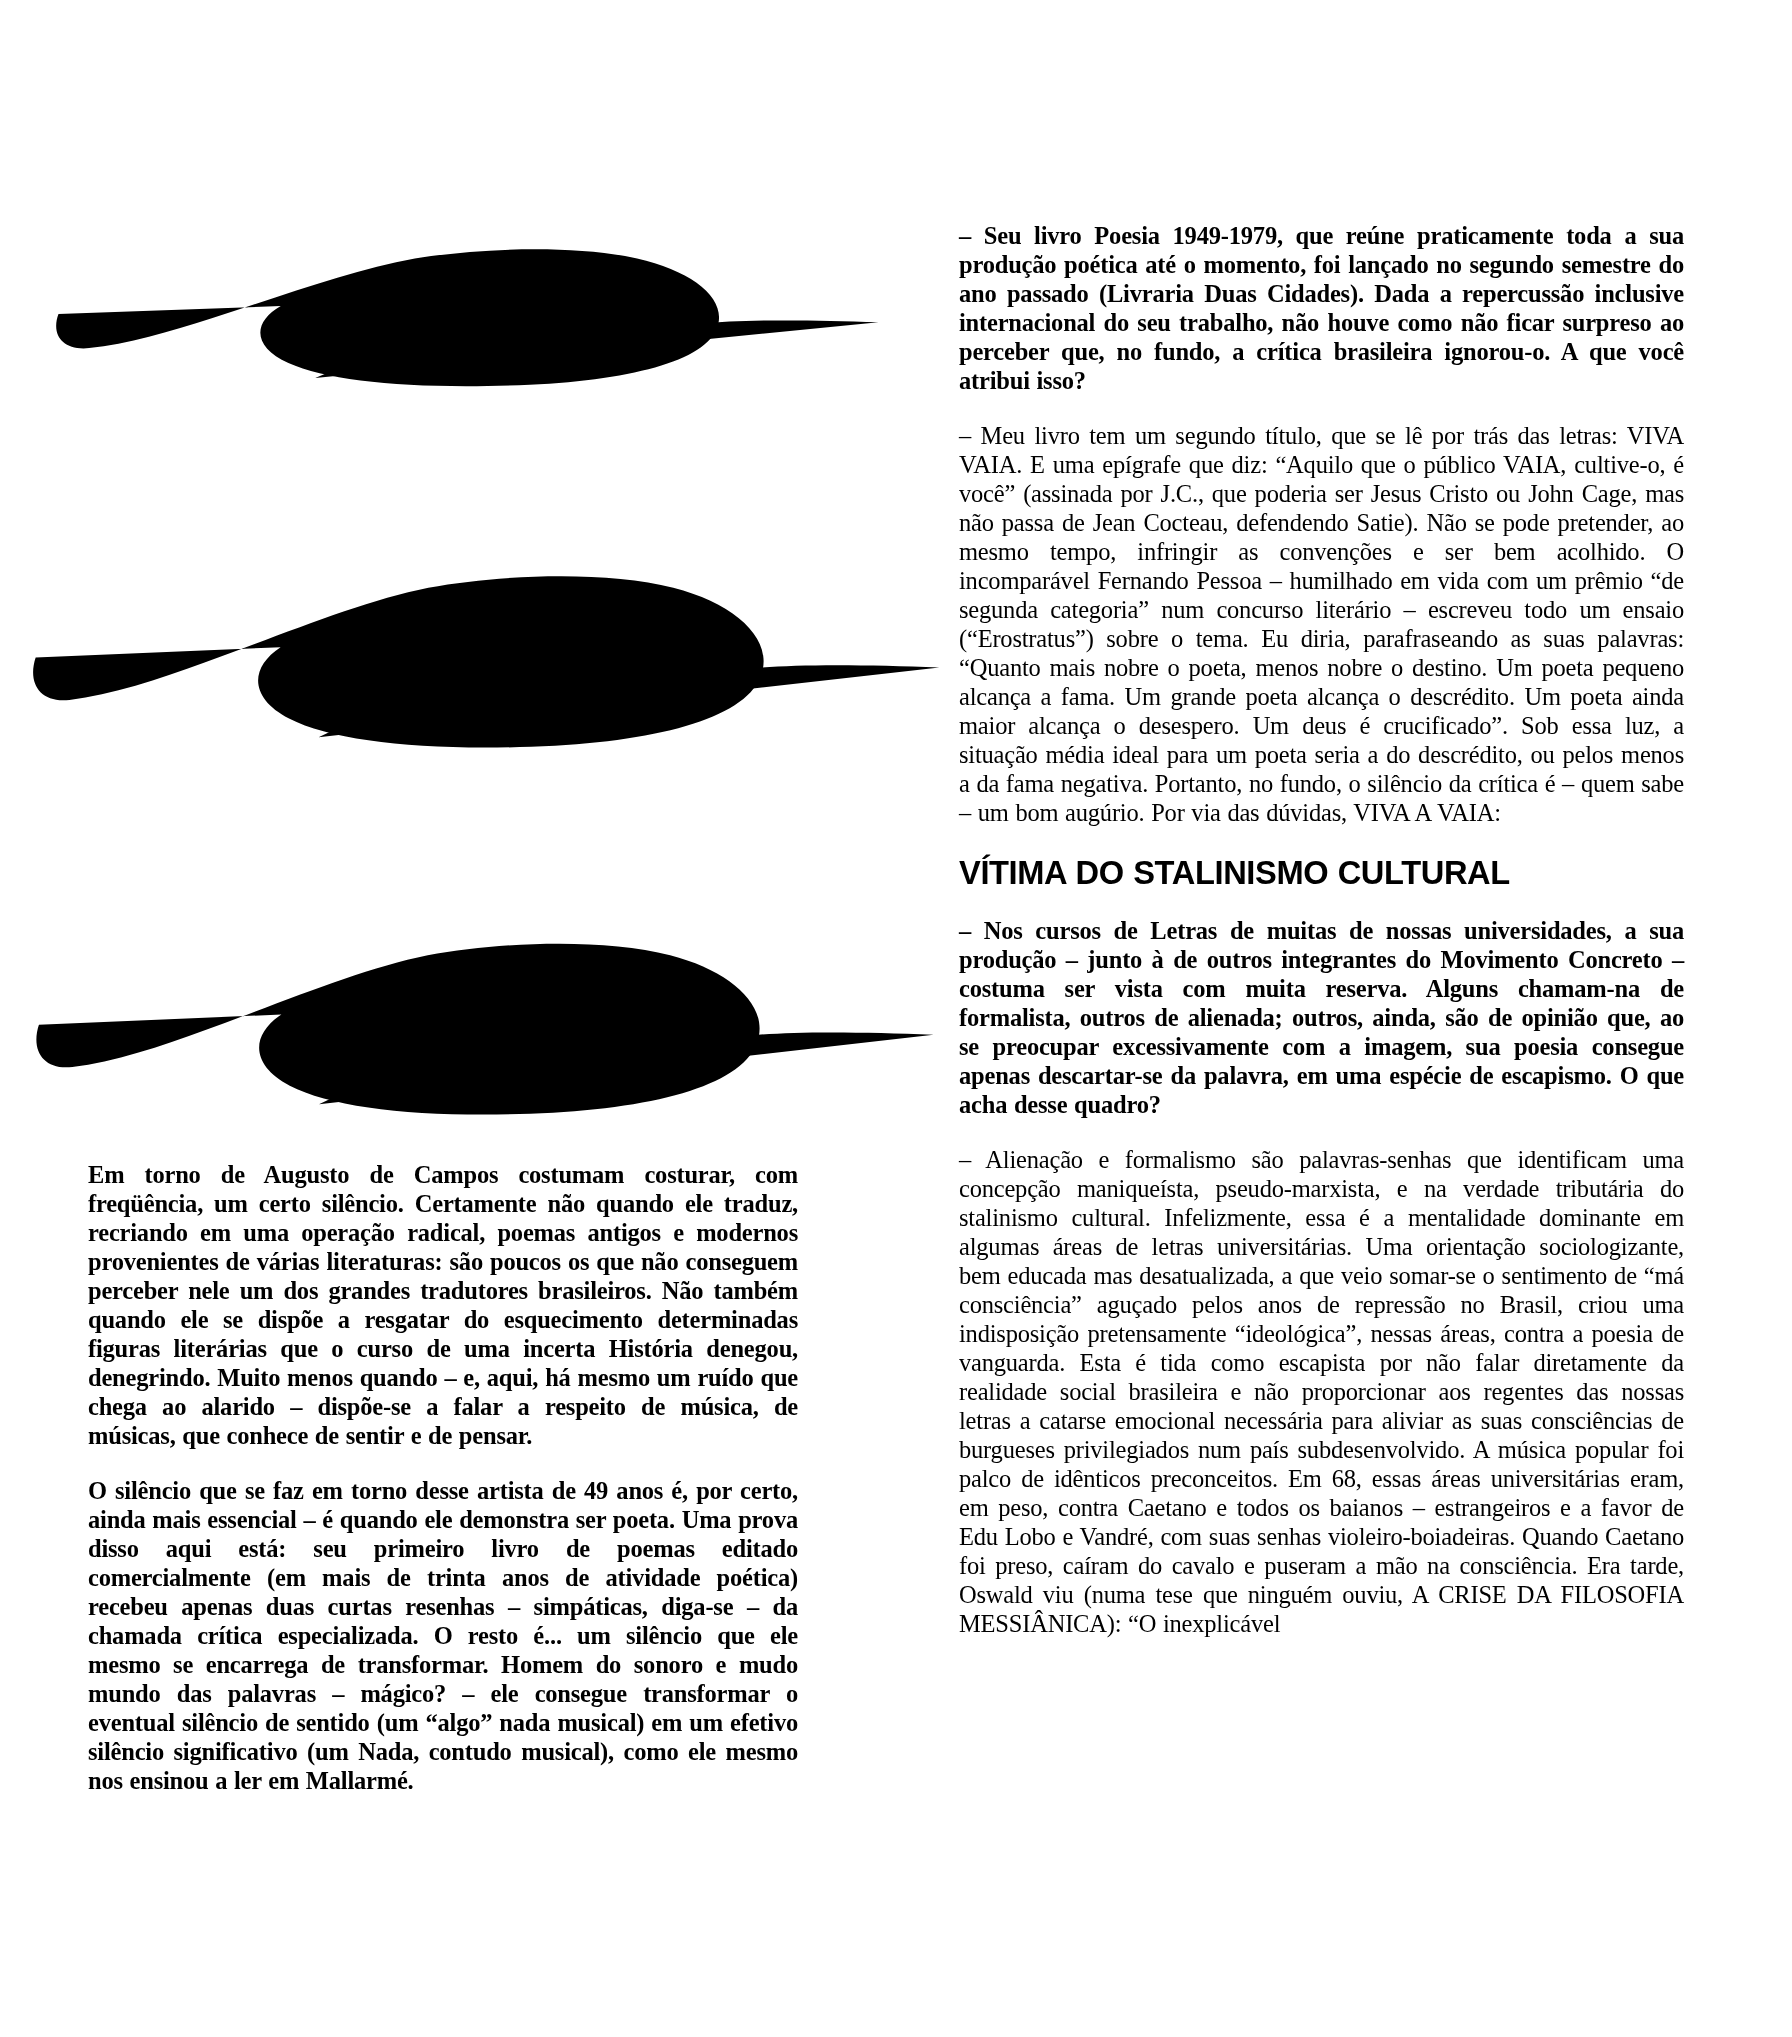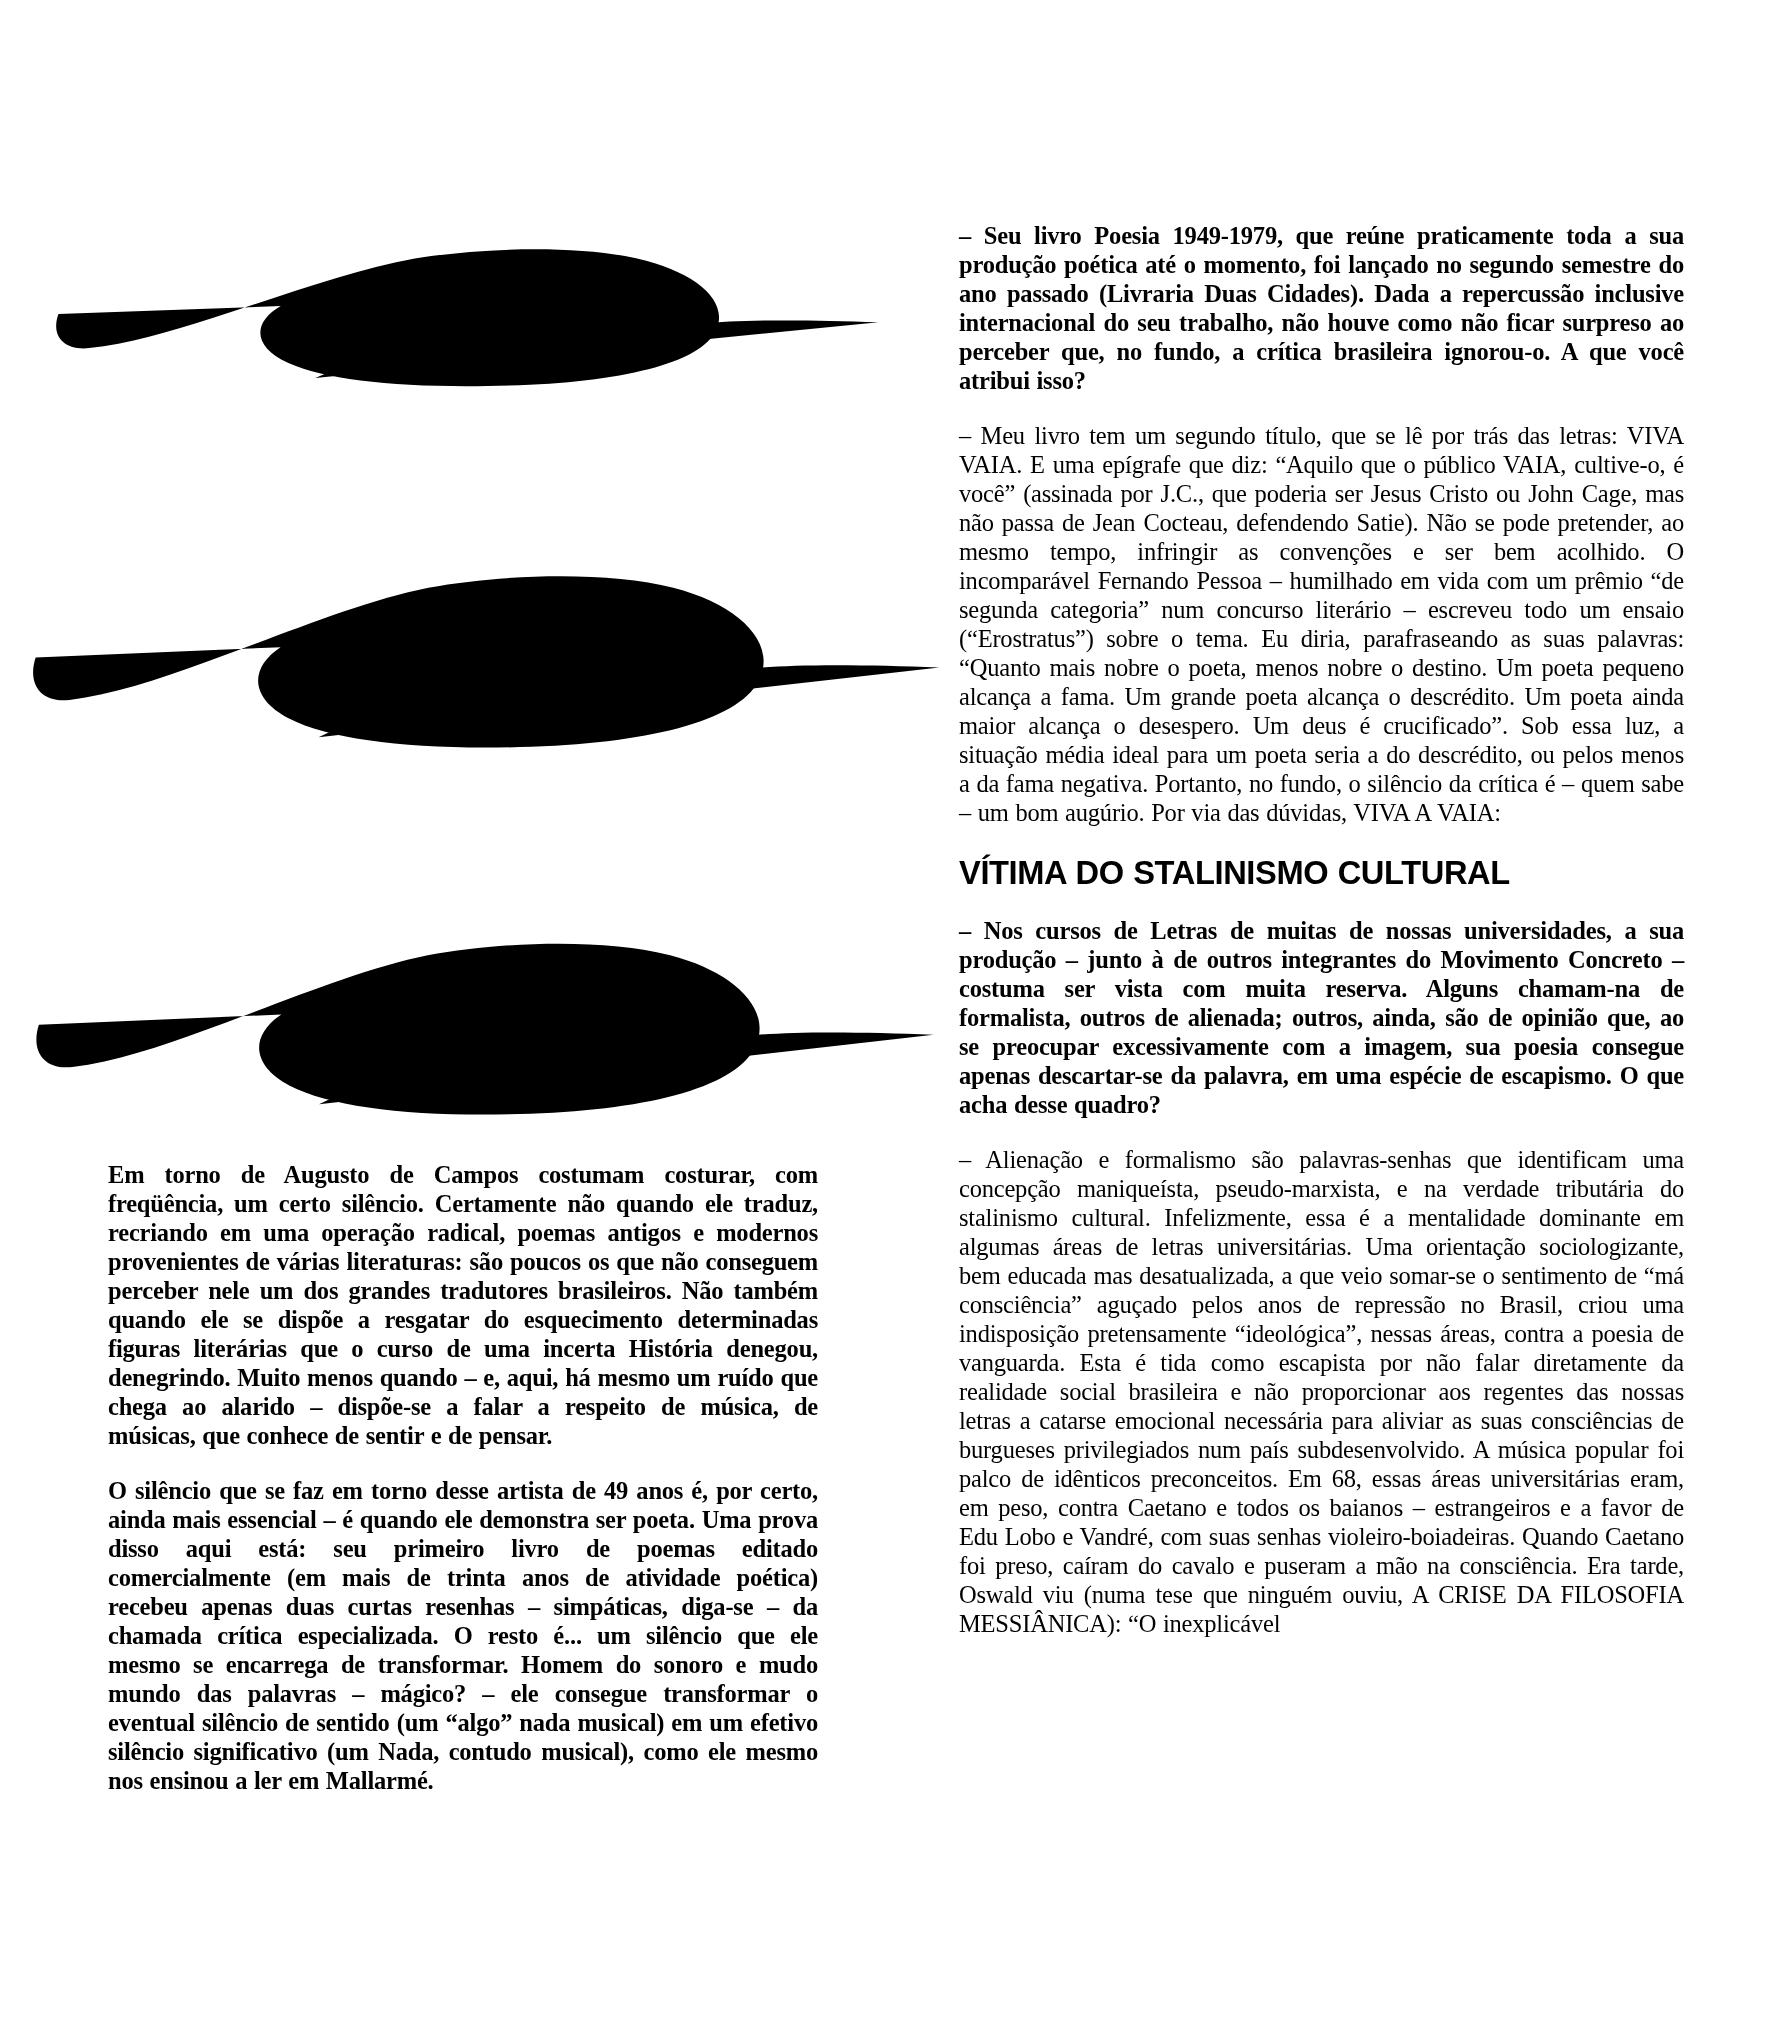--- a/index.html
+++ b/index.html
@@ -17,21 +17,21 @@
   .col {
     position: absolute;
     text-align: justify;
     font-size: 24.5px;
     line-height: 29px;
     letter-spacing: -0.2px;
     word-spacing: 0.8px;
   }
   .col p { margin: 0 8px 26px 0; }
   .left-col {
-    left: 108px;
+    left: 88px;
     top: 1160px;
     width: 718px;
     font-weight: bold;
   }
   .right-col {
     left: 959px;
     top: 221px;
     width: 733px;
   }
   .q { font-weight: bold; }

